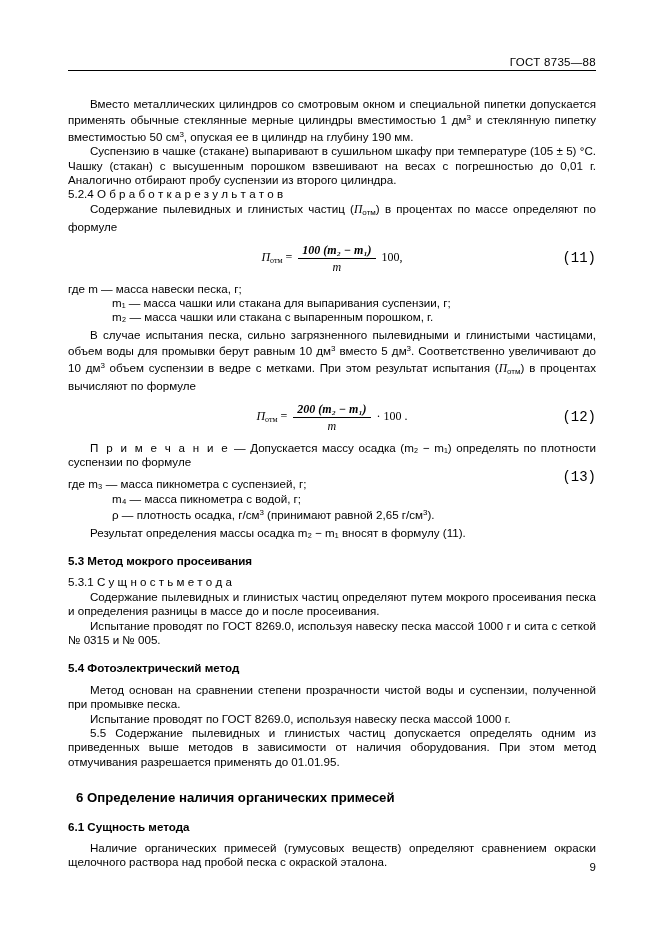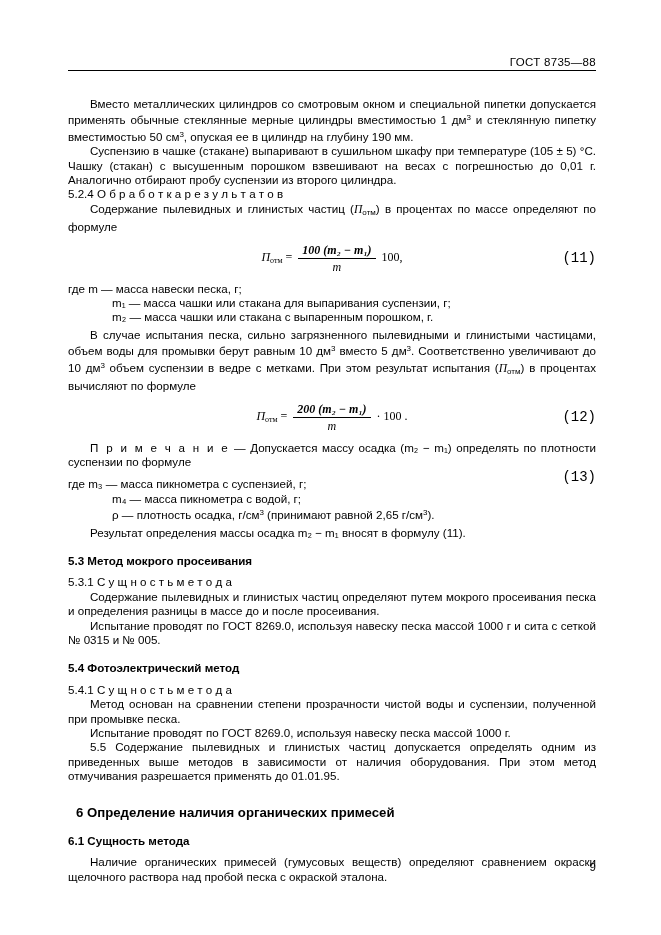--- a/index.html
+++ b/index.html
@@ -188,21 +188,20 @@
     <div class="gap3"></div>
 
     <p class="indent">Результат определения массы осадка m₂ − m₁ вносят в формулу (11).</p>
 
     <p class="heading">5.3 Метод мокрого просеивания</p>
     <p class="noindent">5.3.1 С у щ н о с т ь   м е т о д а</p>
     <p class="indent">Содержание пылевидных и глинистых частиц определяют путем мокрого просеивания песка и определения разницы в массе до и после просеивания.</p>
     <p class="indent">Испытание проводят по ГОСТ 8269.0, используя навеску песка массой 1000 г и сита с сеткой № 0315 и № 005.</p>
 
     <p class="heading">5.4 Фотоэлектрический метод</p>
-    <p class="noindent">5.4.1 С у щ н о с т ь   м е т о д а</p>
     <p class="indent">Метод основан на сравнении степени прозрачности чистой воды и суспензии, полученной при промывке песка.</p>
     <p class="indent">Испытание проводят по ГОСТ 8269.0, используя навеску песка массой 1000 г.</p>
     <p class="indent">5.5 Содержание пылевидных и глинистых частиц допускается определять одним из приведенных выше методов в зависимости от наличия оборудования. При этом метод отмучивания разрешается применять до 01.01.95.</p>
 
     <p class="heading-big">6 Определение наличия органических примесей</p>
 
     <p class="heading">6.1 Сущность метода</p>
     <p class="indent">Наличие органических примесей (гумусовых веществ) определяют сравнением окраски щелочного раствора над пробой песка с окраской эталона.</p>
 
   </div>

